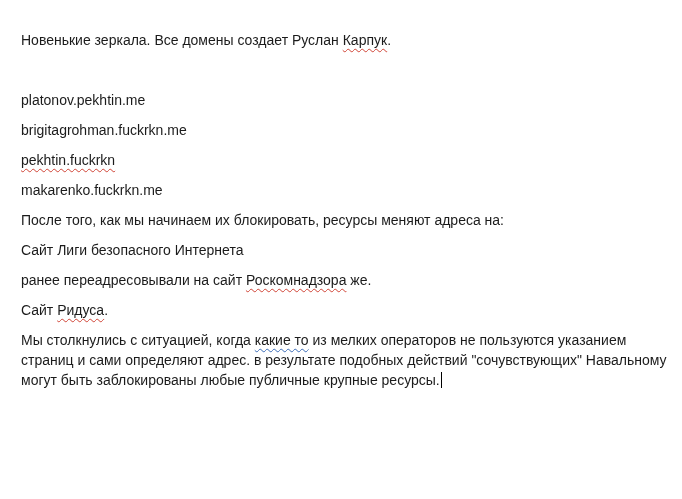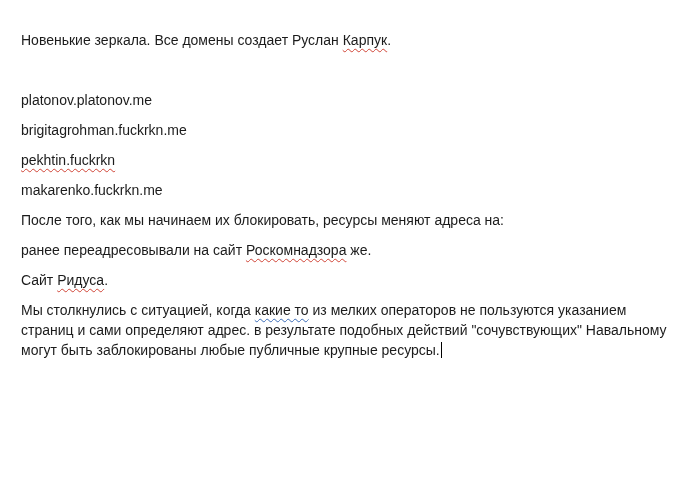--- a/index.html
+++ b/index.html
@@ -55,33 +55,36 @@
 <body>
 
 <div class="page">
     <div class="para">
       <div class="line"><span class="seg">Новенькие зеркала. Все домены создает Руслан </span><span class="seg sq-spell">Карпук</span><span class="seg">.</span></div>
     </div>
     <div class="para">
       <div class="line"></div>
     </div>
     <div class="para">
-      <div class="line"><span class="seg">platonov.platonov.me</span></div>
+      <div class="line"><span class="seg">platonov.pekhtin.me</span></div>
     </div>
     <div class="para">
       <div class="line"><span class="seg">brigitagrohman.fuckrkn.me</span></div>
     </div>
     <div class="para">
       <div class="line"><span class="seg sq-spell">pekhtin.fuckrkn</span></div>
     </div>
     <div class="para">
       <div class="line"><span class="seg">makarenko.fuckrkn.me</span></div>
     </div>
     <div class="para">
       <div class="line"><span class="seg">После того, как мы начинаем их блокировать, ресурсы меняют адреса на:</span></div>
+    </div>
+    <div class="para">
+      <div class="line"><span class="seg">Сайт Лиги безопасного Интернета</span></div>
     </div>
     <div class="para">
       <div class="line"><span class="seg">ранее переадресовывали на сайт </span><span class="seg sq-spell">Роскомнадзора</span><span class="seg"> же.</span></div>
     </div>
     <div class="para">
       <div class="line"><span class="seg">Сайт </span><span class="seg sq-spell">Ридуса</span><span class="seg">.</span></div>
     </div>
     <div class="para">
       <div class="line"><span class="seg">Мы столкнулись с ситуацией, когда </span><span class="seg sq-grammar">какие то</span><span class="seg"> из мелких операторов не пользуются указанием</span></div>
       <div class="line"><span class="seg">страниц и сами определяют адрес. в результате подобных действий "сочувствующих" Навальному</span></div>

